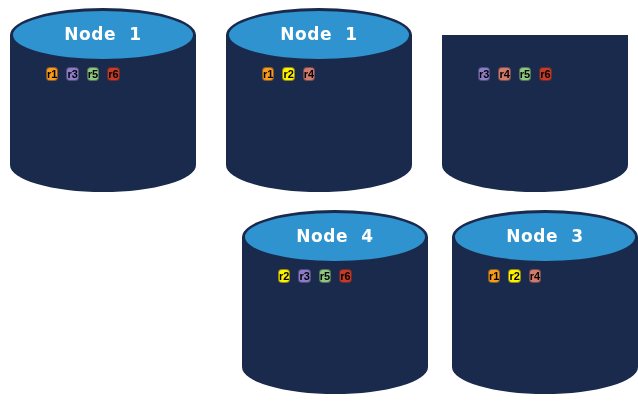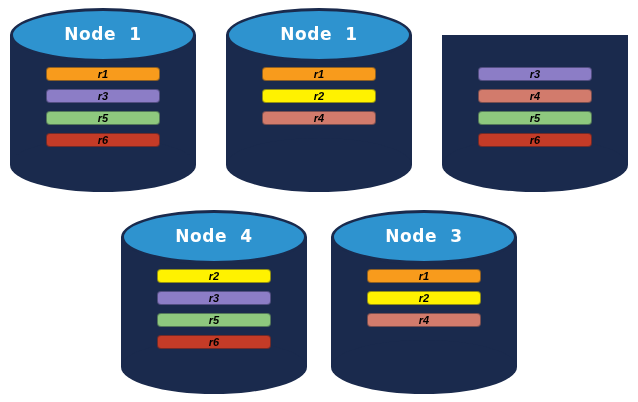--- a/index.html
+++ b/index.html
@@ -19,20 +19,21 @@
     display: flex;
     justify-content: center;
   }
   .row-top {
     margin-top: 8px;
     gap: 30px;
   }
   .row-bottom {
     margin-top: 18px;
     gap: 24px;
+    justify-content: flex-end;
   }
   .cylinder {
     position: relative;
     width: 186px;
     height: 184px;
     flex: 0 0 auto;
   }
   .cyl-body {
     position: absolute;
     left: 0;
@@ -74,23 +75,21 @@
     white-space: nowrap;
     padding-bottom: 2px;
   }
   .bars {
     position: absolute;
     top: 59px;
     left: 50%;
     transform: translateX(-50%);
     width: 114px;
     display: flex;
-    flex-direction: column;
     gap: 8px;
-    font-style: italic;
   }
   .bar {
     box-sizing: border-box;
     height: 14px;
     border-radius: 4px;
     border: 1px solid rgba(12, 22, 44, 0.45);
     display: flex;
     align-items: center;
     justify-content: center;
     font-weight: 700;

